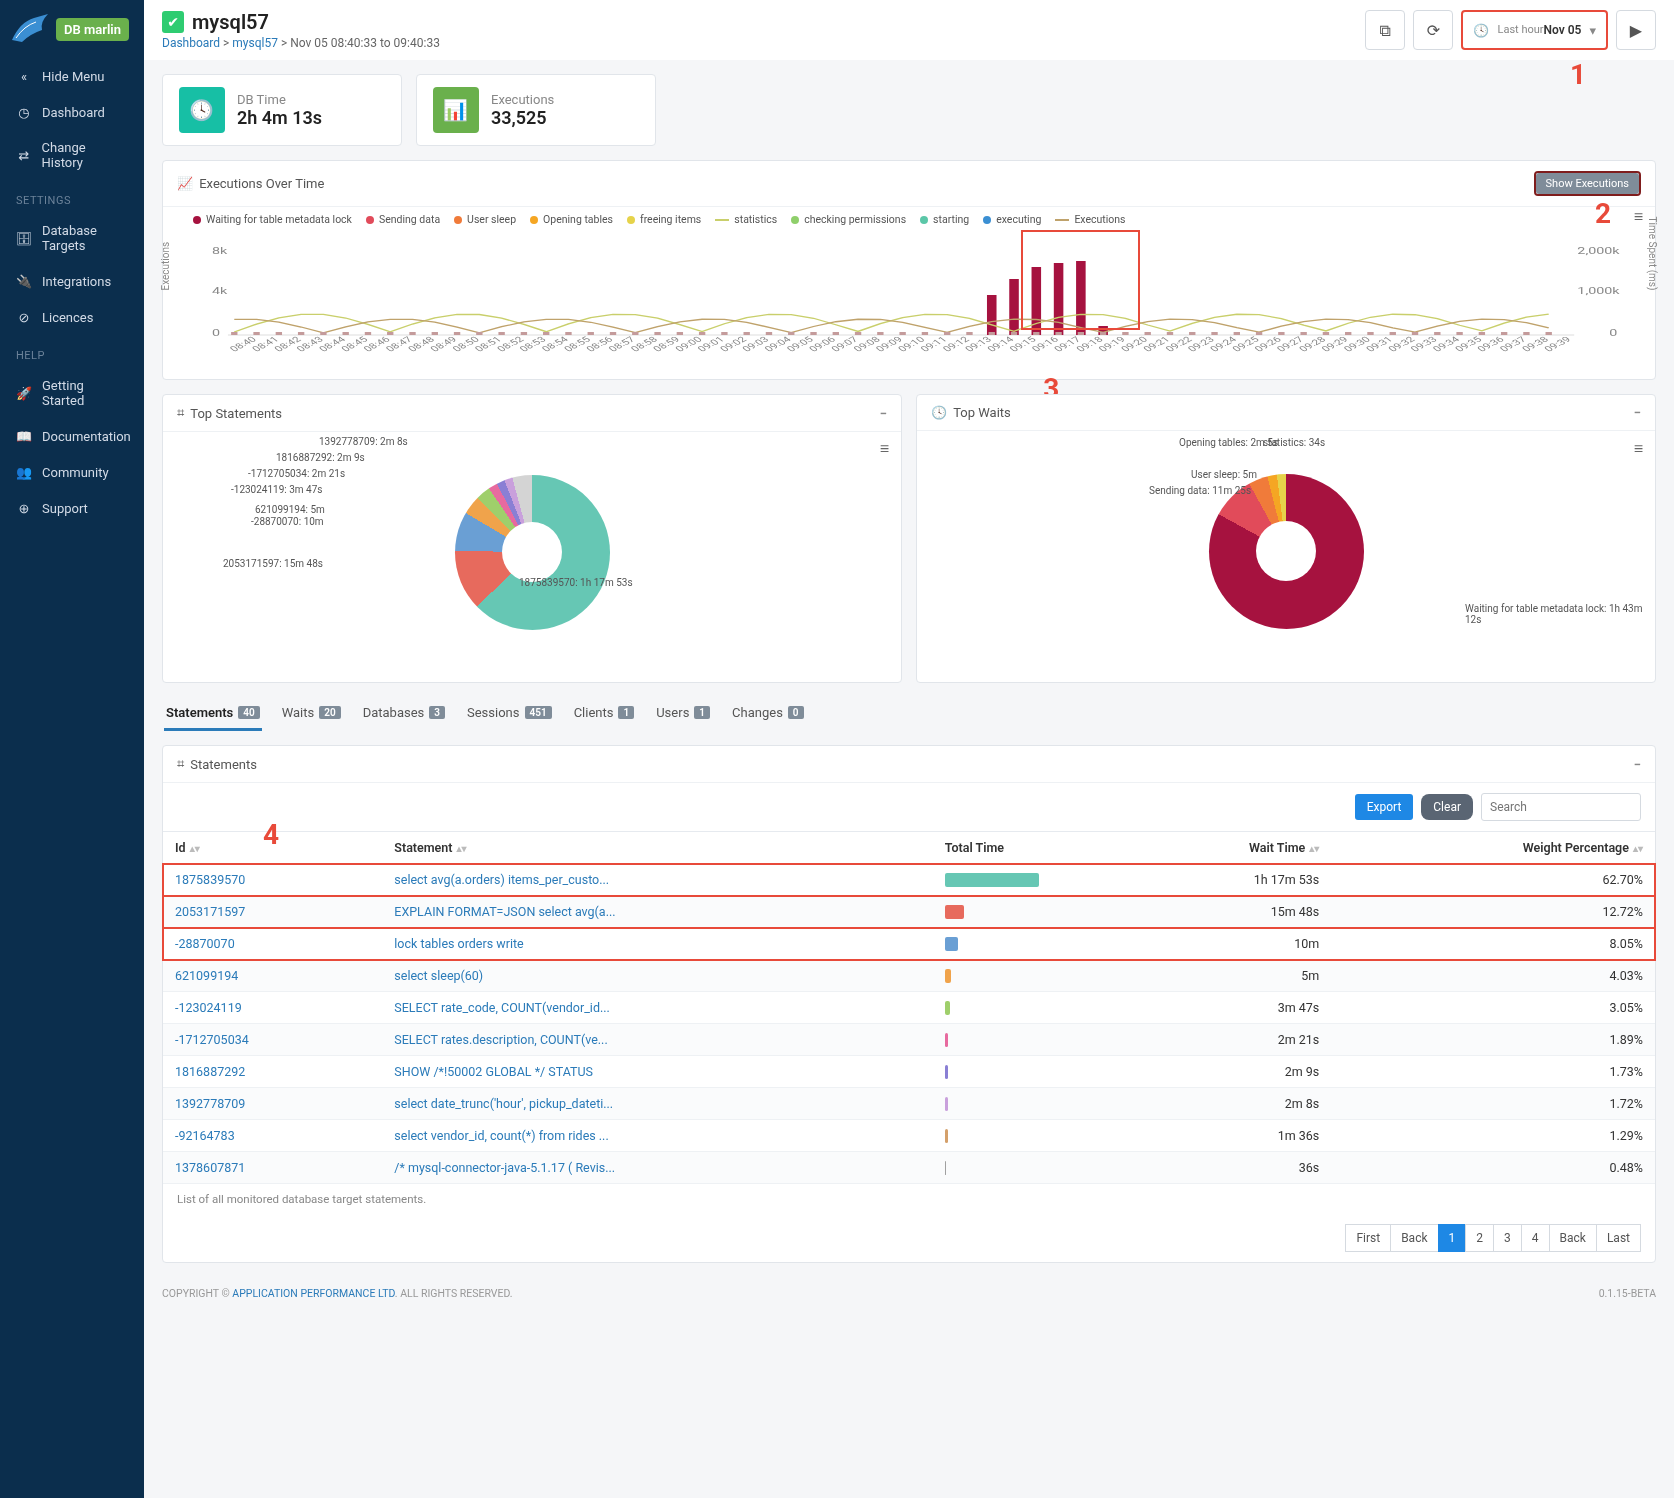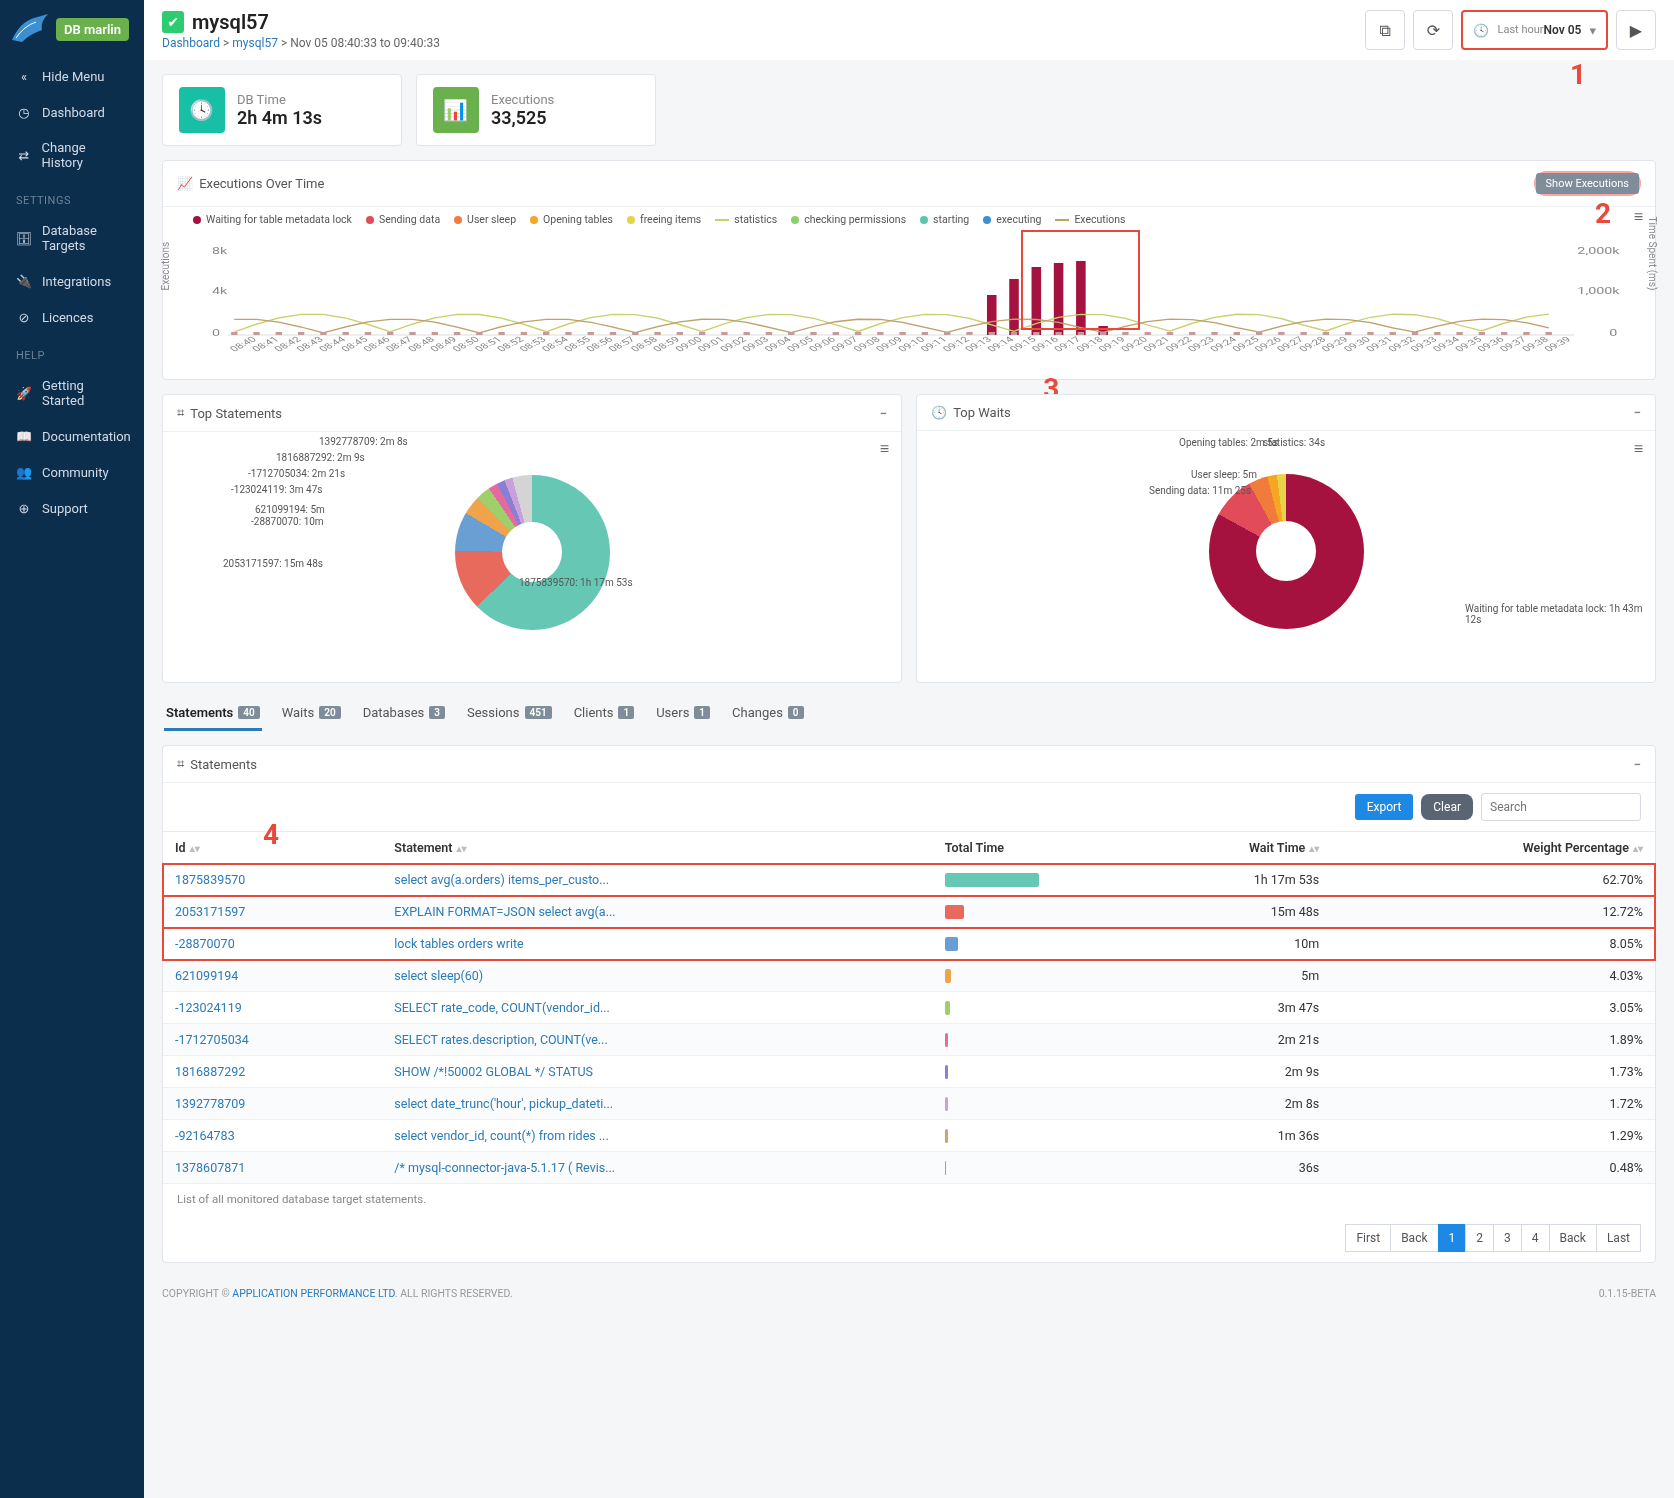--- a/index.html
+++ b/index.html
@@ -31,21 +31,21 @@
 .kpi-row{display:flex;gap:14px}
 .kpi-card{background:#fff;border:1px solid #e1e5ea;border-radius:4px;padding:12px 16px;display:flex;align-items:center;gap:12px;min-width:240px}
 .kpi-icon{width:46px;height:46px;border-radius:4px;display:flex;align-items:center;justify-content:center;color:#fff;font-size:20px}
 .kpi-icon.teal{background:#17bfa5}
 .kpi-icon.green{background:#6ab04c}
 .kpi-label{font-size:13px;color:#888}
 .kpi-value{font-size:18px;font-weight:600;color:#222}
 .panel{background:#fff;border:1px solid #e1e5ea;border-radius:4px;position:relative}
 .panel-header{padding:10px 14px;display:flex;align-items:center;justify-content:space-between;border-bottom:1px solid #eef1f4;font-size:13px;color:#555}
 .panel-header .phl{display:flex;align-items:center;gap:6px}
-.show-exec{border:2px solid #fca5a5;border-radius:12px;padding:0}
+.show-exec{border:2px solid #7f1d1d;border-radius:4px;padding:0}
 .show-exec button{background:#7f8c99;color:#fff;border:none;padding:4px 10px;border-radius:3px;font-size:11px;cursor:pointer}
 .chart-body{padding:10px 14px 6px;position:relative}
 .legend{display:flex;flex-wrap:wrap;gap:14px;padding:6px 30px 4px;font-size:10.5px;color:#555;align-items:center}
 .lg-item{display:flex;align-items:center;gap:5px}
 .lg-dot{width:8px;height:8px;border-radius:50%}
 .lg-line{width:14px;height:2px}
 .axis-label-y{position:absolute;left:2px;top:50%;transform:rotate(-90deg) translateX(20px);font-size:10px;color:#888;transform-origin:left}
 .axis-label-y2{position:absolute;right:2px;top:50%;transform:rotate(90deg) translateX(-20px);font-size:10px;color:#888;transform-origin:right}
 .menu-icon{cursor:pointer;color:#666;font-size:16px}
 .two-col{display:flex;gap:14px}

